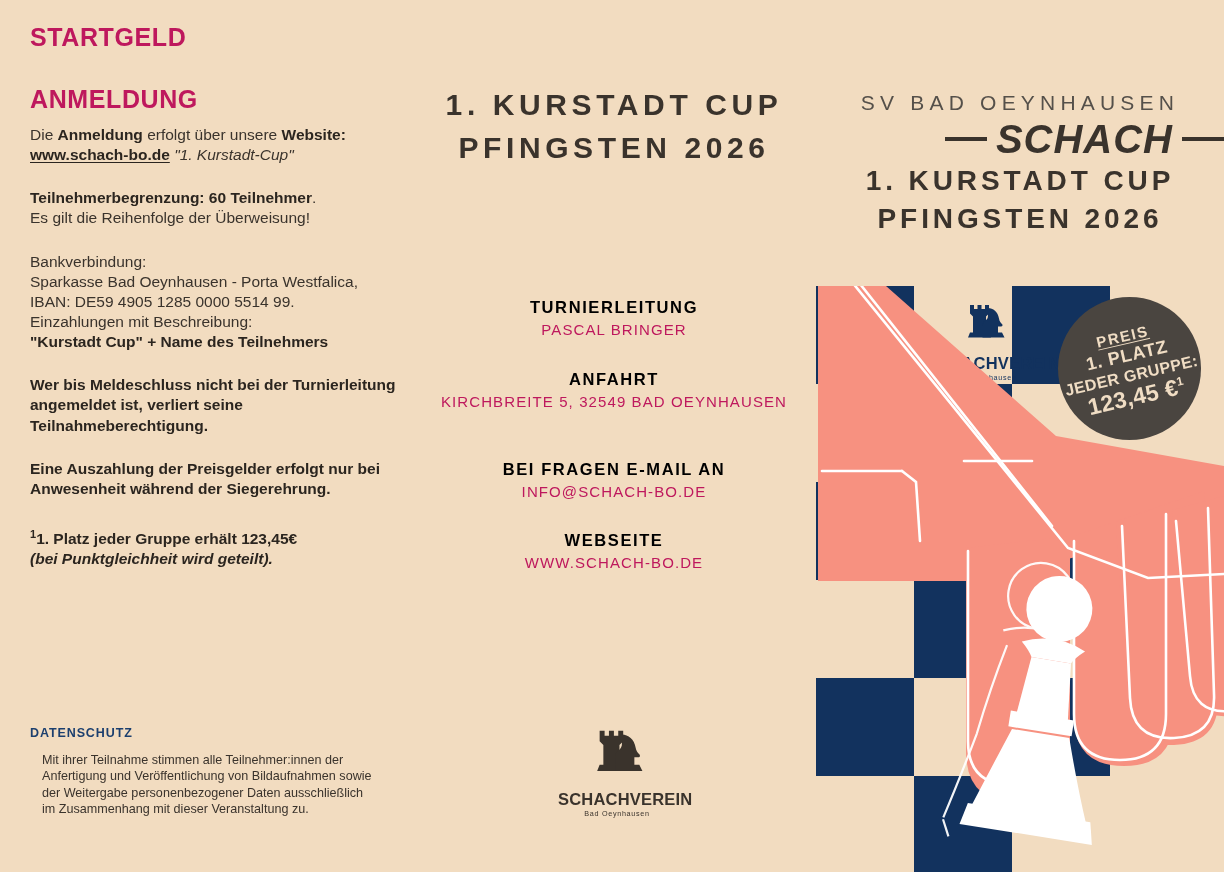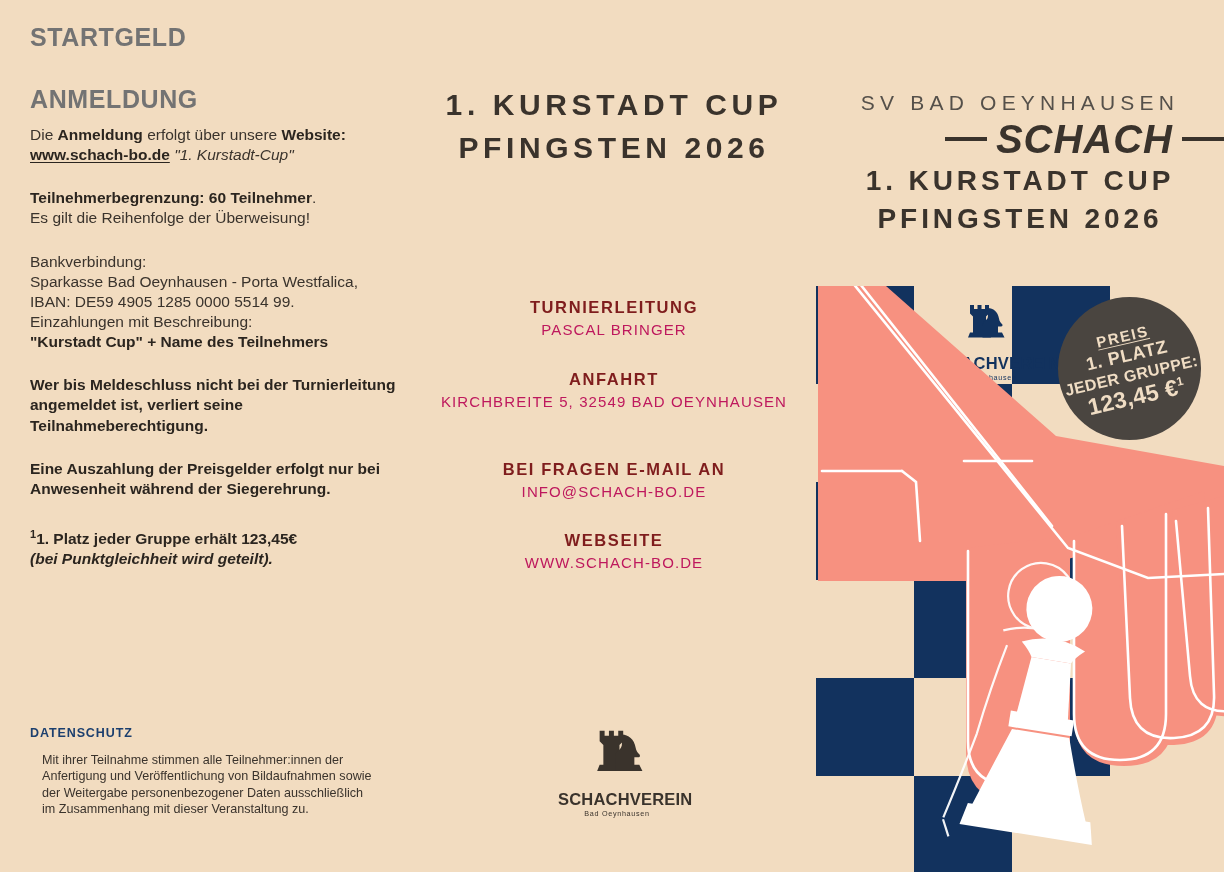--- a/index.html
+++ b/index.html
@@ -11,21 +11,21 @@
     overflow:hidden;
     position:relative;
   }
   .page{position:absolute;inset:0;}
 
   
   .col-left{
     position:absolute;left:30px;top:24px;width:380px;
   }
   .h-nav{
-    color:#737373;
+    color:#be185d;
     font-size:25px;
     font-weight:bold;
     letter-spacing:0.6px;
     line-height:1.1;
     margin:0 0 12px 0;
   }
   .h-nav.second{margin-top:34px;}
   .body-txt{
     font-size:15.5px;
     line-height:1.30;
@@ -74,21 +74,21 @@
     letter-spacing:4.6px;
     line-height:1.42;
   }
   .info-block{
     position:absolute;left:0;width:404px;text-align:center;
   }
   .info-block .lbl{
     font-size:16.5px;
     font-weight:bold;
     letter-spacing:1.6px;
-    color:#7f1d1d;
+    color:#000000;
     margin-bottom:3px;
   }
   .info-block .val{
     font-size:15px;
     letter-spacing:1.1px;
     color:#be185d;
     line-height:1.30;
   }
   #info-0{top:298px;}
   #info-1{top:370px;}

